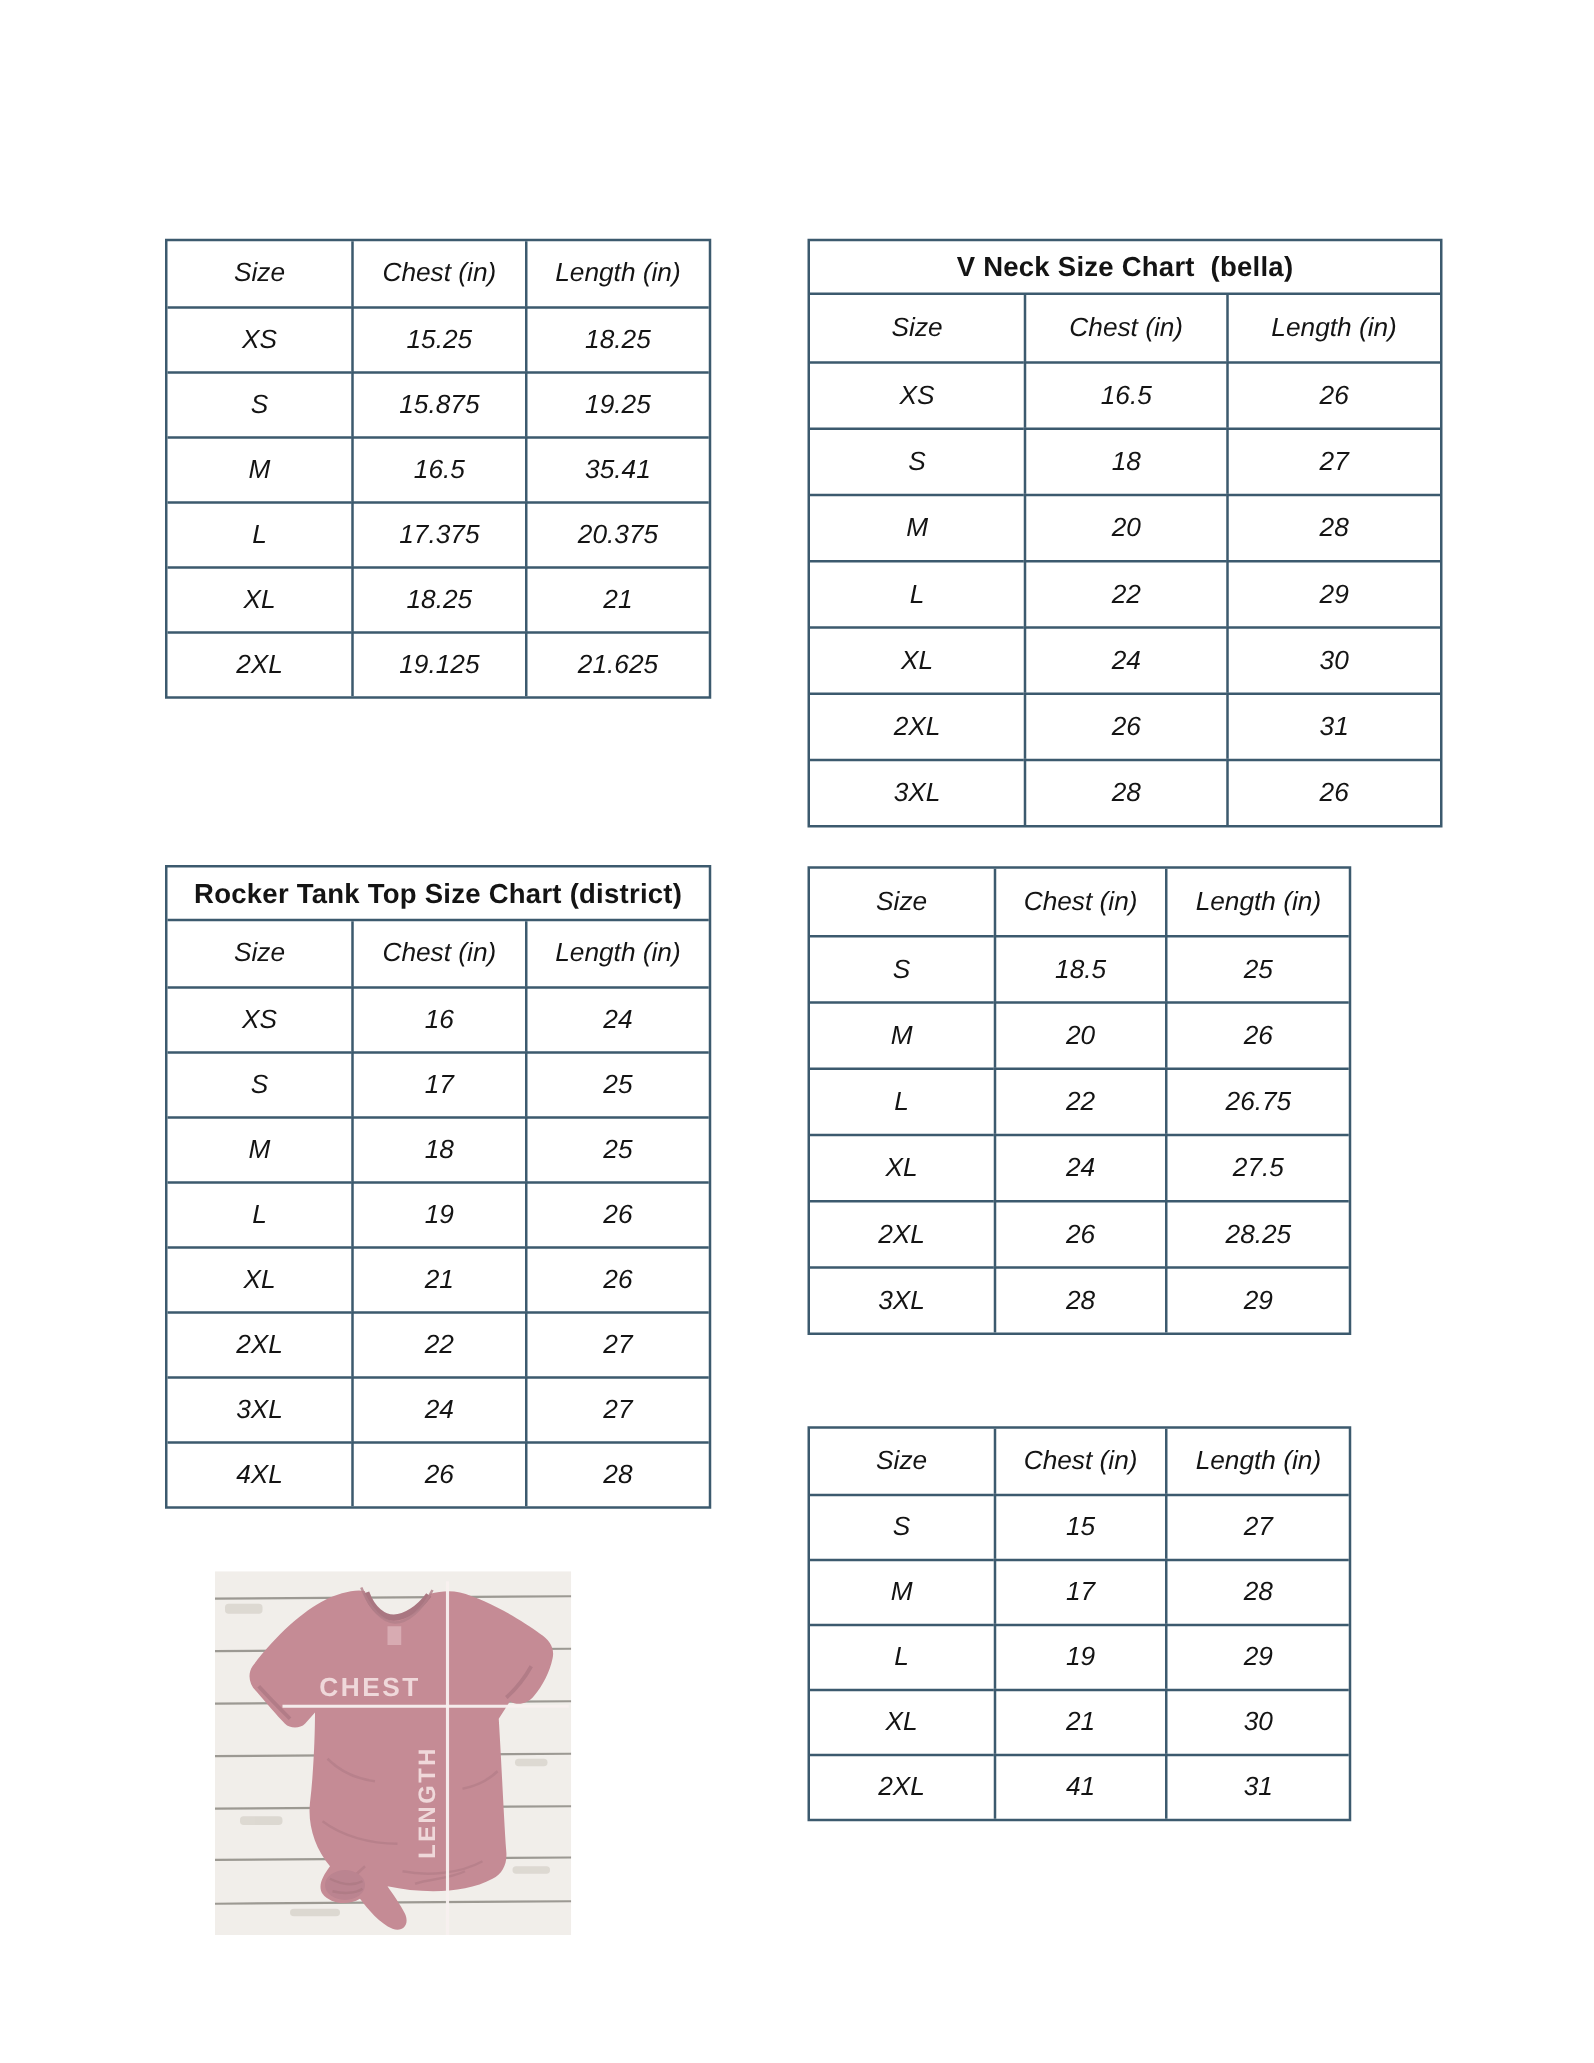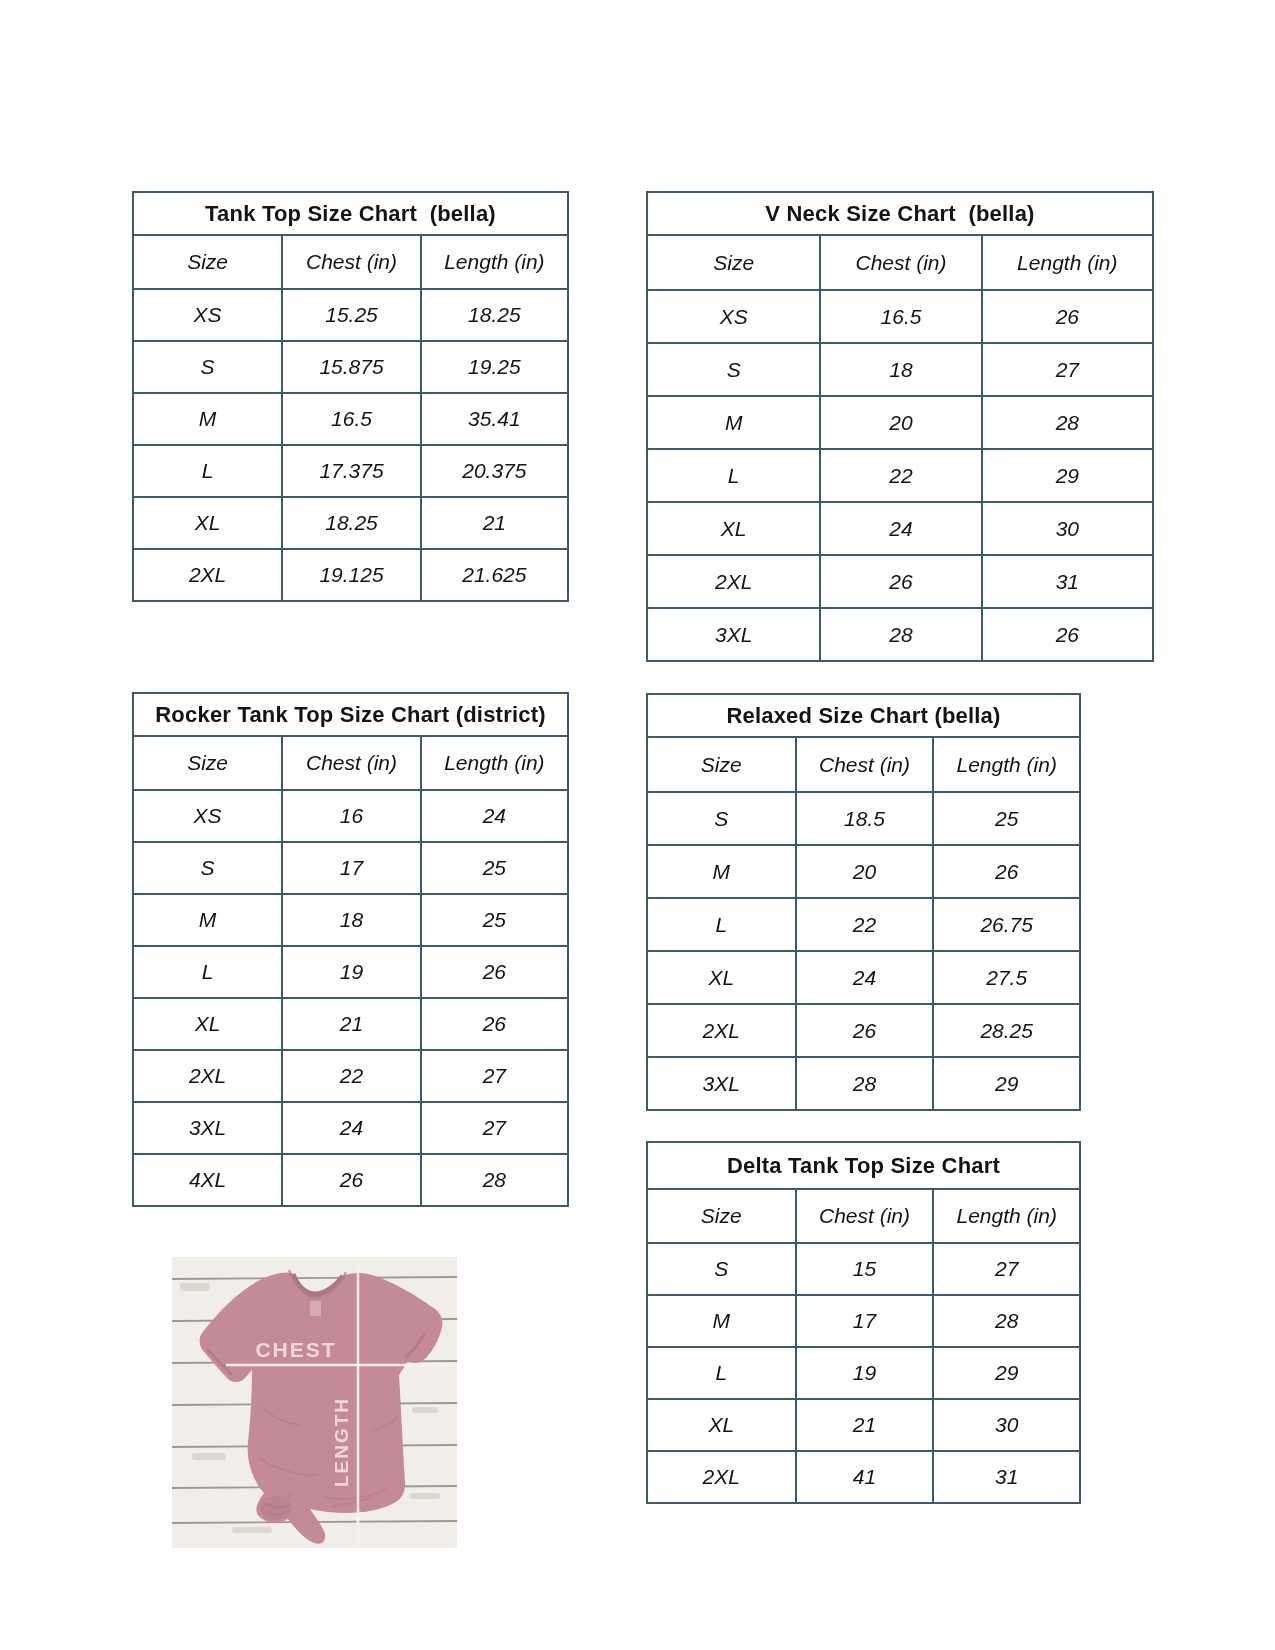--- a/index.html
+++ b/index.html
@@ -54,21 +54,20 @@
     width: 328px;
     height: 291px;
   }
 </style>
 </head>
 <body>
 
 <div id="canvas">
 
   <div class="size-table" style="--bc:#3c5a6e; left:132px; top:191px; width:437px; --th:41px; --rh:52px;">
-    <div class="title">Tank Top Size Chart  (bella)</div>
     <div class="grid">
         <div class="cell">Size</div>
         <div class="cell">Chest (in)</div>
         <div class="cell">Length (in)</div>
         <div class="cell">XS</div>
         <div class="cell">15.25</div>
         <div class="cell">18.25</div>
         <div class="cell">S</div>
         <div class="cell">15.875</div>
         <div class="cell">19.25</div>
@@ -144,21 +143,20 @@
         <div class="cell">3XL</div>
         <div class="cell">24</div>
         <div class="cell">27</div>
         <div class="cell">4XL</div>
         <div class="cell">26</div>
         <div class="cell">28</div>
       </div>
   </div>
 
   <div class="size-table" style="--bc:#3c5a6e; left:646px; top:693px; width:435px; --th:41px; --rh:53px;">
-    <div class="title">Relaxed Size Chart (bella)</div>
     <div class="grid">
         <div class="cell">Size</div>
         <div class="cell">Chest (in)</div>
         <div class="cell">Length (in)</div>
         <div class="cell">S</div>
         <div class="cell">18.5</div>
         <div class="cell">25</div>
         <div class="cell">M</div>
         <div class="cell">20</div>
         <div class="cell">26</div>
@@ -171,21 +169,20 @@
         <div class="cell">2XL</div>
         <div class="cell">26</div>
         <div class="cell">28.25</div>
         <div class="cell">3XL</div>
         <div class="cell">28</div>
         <div class="cell">29</div>
       </div>
   </div>
 
   <div class="size-table" style="--bc:#3c5a6e; left:646px; top:1141px; width:435px; --th:45px; --rh:52px;">
-    <div class="title">Delta Tank Top Size Chart</div>
     <div class="grid">
         <div class="cell">Size</div>
         <div class="cell">Chest (in)</div>
         <div class="cell">Length (in)</div>
         <div class="cell">S</div>
         <div class="cell">15</div>
         <div class="cell">27</div>
         <div class="cell">M</div>
         <div class="cell">17</div>
         <div class="cell">28</div>

